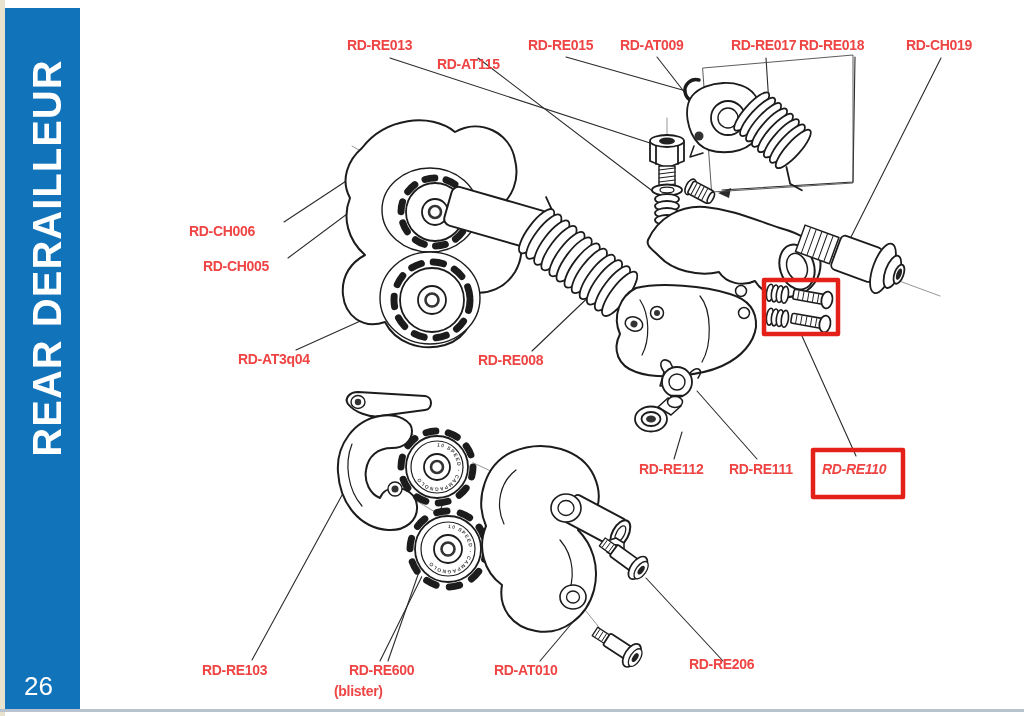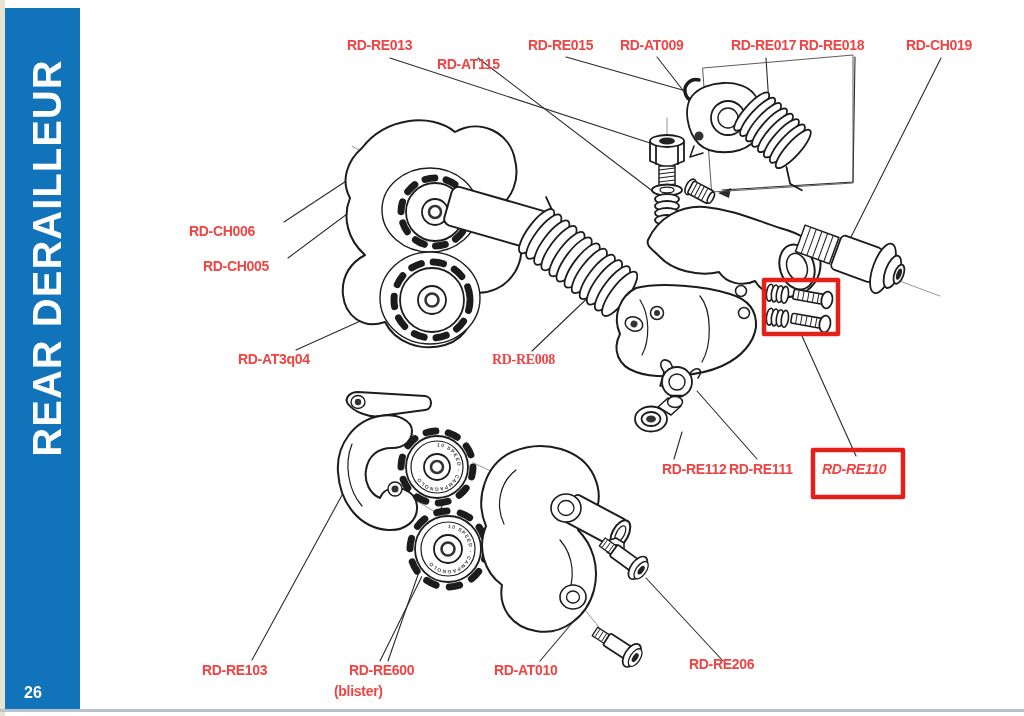--- a/index.html
+++ b/index.html
@@ -5,21 +5,21 @@
   html,body{margin:0;padding:0;}
   body{width:1024px;height:716px;background:#ffffff;overflow:hidden;
        font-family:"Liberation Sans",sans-serif;position:relative;}
   :root{--blue:#1173b9;--red:#e32119;--line:#1c1c1c;--cream:#e8e3cf;--rule:#b9c3cf;}
 
   .page-edge{position:absolute;left:0;top:0;width:5px;height:716px;background:var(--cream);}
   .sidebar{position:absolute;left:5px;top:8px;width:75px;height:702px;background:var(--blue);}
   .sidebar-title{position:absolute;left:-238px;top:212px;width:560px;height:76px;
       text-align:center;transform:rotate(-90deg);color:#fff;font-weight:bold;
       font-size:40px;letter-spacing:1px;line-height:76px;white-space:nowrap;}
-  .page-number{position:absolute;left:19px;bottom:8px;color:#fff;font-weight:bold;font-size:16px;}
+  .page-number{position:absolute;left:19px;bottom:8px;color:#fff;font-weight:normal;font-size:26px;}
   .footer-rule{position:absolute;left:0;top:709px;width:1024px;height:3px;background:var(--rule);}
 
   .diagram-area{position:absolute;left:0;top:0;width:1024px;height:716px;}
   svg{position:absolute;left:0;top:0;}
   .part-label{position:absolute;font-weight:bold;font-size:14px;color:#ef4444;
       letter-spacing:-0.3px;white-space:nowrap;}
 </style>
 </head>
 <body>
 
@@ -334,22 +334,22 @@
       <div class="part-label" style="left: 347px; top: 37px;">RD-RE013</div>
       <div class="part-label" style="left: 437px; top: 37px; margin-top: 19px;">RD-AT115</div>
       <div class="part-label" style="left: 528px; top: 37px;">RD-RE015</div>
       <div class="part-label" style="left: 620px; top: 37px;">RD-AT009</div>
       <div class="part-label" style="left: 731px; top: 37px;">RD-RE017</div>
       <div class="part-label" style="left: 799px; top: 37px; text-align: center;">RD-RE018</div>
       <div class="part-label" style="left: 906px; top: 37px;">RD-CH019</div>
       <div class="part-label" style="left: 189px; top: 223px;">RD-CH006</div>
       <div class="part-label" style="left: 203px; top: 258px;">RD-CH005</div>
       <div class="part-label" style="left: 238px; top: 351px;">RD-AT3q04</div>
-      <div class="part-label" style="left: 492px; top: 352px; font-family: Liberation Serif, serif;">RD-RE008</div>
-      <div class="part-label" style="left: 639px; top: 461px; margin-left: 23px;">RD-RE112</div>
+      <div class="part-label" style="left: 478px; top: 352px;">RD-RE008</div>
+      <div class="part-label" style="left: 639px; top: 461px;">RD-RE112</div>
       <div class="part-label" style="left: 729px; top: 461px;">RD-RE111</div>
       <div class="part-label" style="left: 822px; top: 461px; font-style: italic;">RD-RE110</div>
       <div class="part-label" style="left: 202px; top: 662px;">RD-RE103</div>
       <div class="part-label" style="left: 349px; top: 662px; text-align: right;">RD-RE600</div>
       <div class="part-label" style="left: 334px; top: 683px;">(blister)</div>
       <div class="part-label" style="left: 494px; top: 662px;">RD-AT010</div>
       <div class="part-label" style="left: 689px; top: 656px;">RD-RE206</div>
     </div>
 </div>
 

